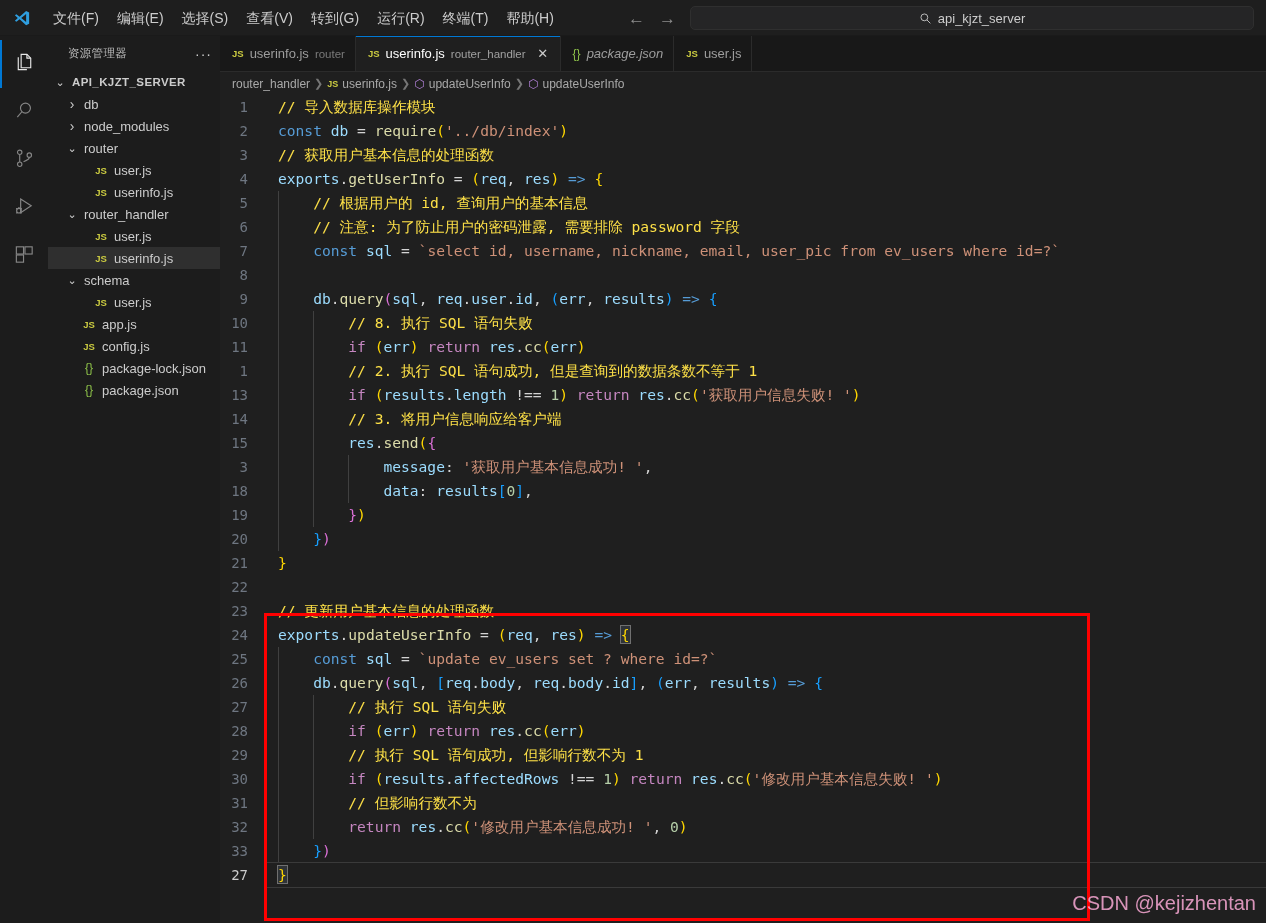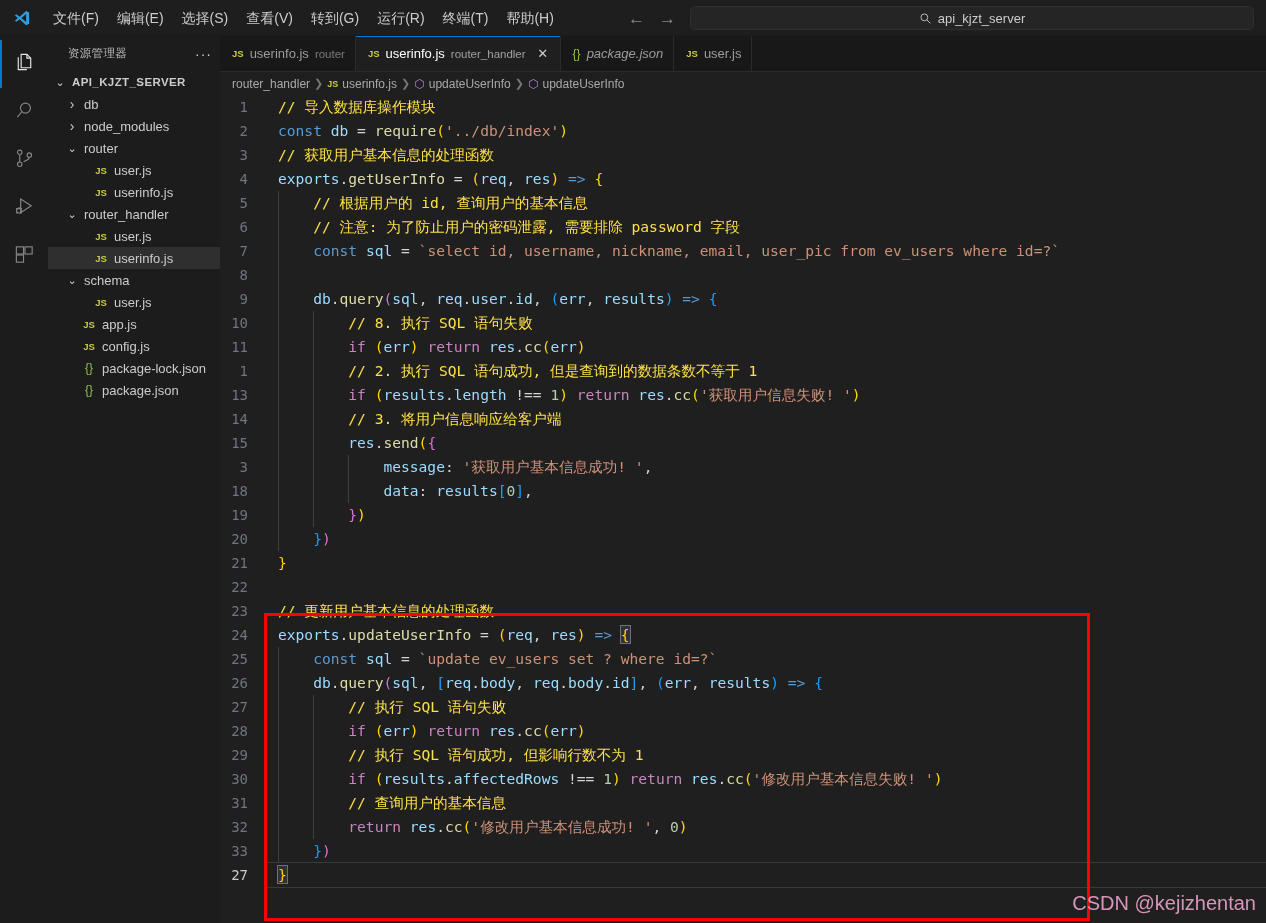--- a/index.html
+++ b/index.html
@@ -400,21 +400,21 @@
           <div class="code-line"><span class="ln">21</span><span class="code-text"><span class="pl">}</span></span></div>
           <div class="code-line"><span class="ln">22</span><span class="code-text"></span></div>
           <div class="code-line"><span class="ln">23</span><span class="code-text"><span class="c">// 更新用户基本信息的处理函数</span></span></div>
           <div class="code-line"><span class="ln">24</span><span class="code-text"><span class="vr">exports</span><span class="op">.</span><span class="fn">updateUserInfo</span><span class="op"> = </span><span class="pl">(</span><span class="vr">req</span><span class="op">, </span><span class="vr">res</span><span class="pl">)</span><span class="op"> </span><span class="ar">=&gt;</span><span class="op"> </span><span class="pl bm">{</span></span></div>
           <div class="code-line"><span class="ln">25</span><span class="code-text"><span class="ig" style="left: 12px;"></span><span>    </span><span class="kw">const</span><span class="op"> </span><span class="vr">sql</span><span class="op"> = </span><span class="st">`update ev_users set ? where id=?`</span></span></div>
           <div class="code-line"><span class="ln">26</span><span class="code-text"><span class="ig" style="left: 12px;"></span><span>    </span><span class="vr">db</span><span class="op">.</span><span class="fn">query</span><span class="p2">(</span><span class="vr">sql</span><span class="op">, </span><span class="p3">[</span><span class="vr">req</span><span class="op">.</span><span class="vr">body</span><span class="op">, </span><span class="vr">req</span><span class="op">.</span><span class="vr">body</span><span class="op">.</span><span class="vr">id</span><span class="p3">]</span><span class="op">, </span><span class="p3">(</span><span class="vr">err</span><span class="op">, </span><span class="vr">results</span><span class="p3">)</span><span class="op"> </span><span class="ar">=&gt;</span><span class="op"> </span><span class="p3">{</span></span></div>
           <div class="code-line"><span class="ln">27</span><span class="code-text"><span class="ig" style="left: 12px;"></span><span class="ig" style="left: 47.12px;"></span><span>        </span><span class="c">// 执行 SQL 语句失败</span></span></div>
           <div class="code-line"><span class="ln">28</span><span class="code-text"><span class="ig" style="left: 12px;"></span><span class="ig" style="left: 47.12px;"></span><span>        </span><span class="kwm">if</span><span class="op"> </span><span class="pl">(</span><span class="vr">err</span><span class="pl">)</span><span class="op"> </span><span class="kwm">return</span><span class="op"> </span><span class="vr">res</span><span class="op">.</span><span class="fn">cc</span><span class="pl">(</span><span class="vr">err</span><span class="pl">)</span></span></div>
           <div class="code-line"><span class="ln">29</span><span class="code-text"><span class="ig" style="left: 12px;"></span><span class="ig" style="left: 47.12px;"></span><span>        </span><span class="c">// 执行 SQL 语句成功, 但影响行数不为 1</span></span></div>
           <div class="code-line"><span class="ln">30</span><span class="code-text"><span class="ig" style="left: 12px;"></span><span class="ig" style="left: 47.12px;"></span><span>        </span><span class="kwm">if</span><span class="op"> </span><span class="pl">(</span><span class="vr">results</span><span class="op">.</span><span class="vr">affectedRows</span><span class="op"> !== </span><span class="nm">1</span><span class="pl">)</span><span class="op"> </span><span class="kwm">return</span><span class="op"> </span><span class="vr">res</span><span class="op">.</span><span class="fn">cc</span><span class="pl">(</span><span class="st">'修改用户基本信息失败! '</span><span class="pl">)</span></span></div>
-          <div class="code-line"><span class="ln">31</span><span class="code-text"><span class="ig" style="left: 12px;"></span><span class="ig" style="left: 47.12px;"></span><span>        </span><span class="c">// 查询用户的基本信息</span></span></div>
+          <div class="code-line"><span class="ln">31</span><span class="code-text"><span class="ig" style="left: 12px;"></span><span class="ig" style="left: 47.12px;"></span><span>        </span><span class="c">// 但影响行数不为</span></span></div>
           <div class="code-line"><span class="ln">32</span><span class="code-text"><span class="ig" style="left: 12px;"></span><span class="ig" style="left: 47.12px;"></span><span>        </span><span class="kwm">return</span><span class="op"> </span><span class="vr">res</span><span class="op">.</span><span class="fn">cc</span><span class="pl">(</span><span class="st">'修改用户基本信息成功! '</span><span class="op">, </span><span class="nm">0</span><span class="pl">)</span></span></div>
           <div class="code-line"><span class="ln">33</span><span class="code-text"><span class="ig" style="left: 12px;"></span><span>    </span><span class="p3">}</span><span class="p2">)</span></span></div>
           <div class="code-line cur"><span class="ln">27</span><span class="code-text"><span class="pl bm">}</span></span></div>
         </div>
       <div id="red-box" style="left: 44px; top: 518px; width: 826px; height: 308px; border-color: rgb(255, 0, 0);"></div>
       <div id="watermark">CSDN @kejizhentan</div>
     </div>
   </div>
 </div>
 

